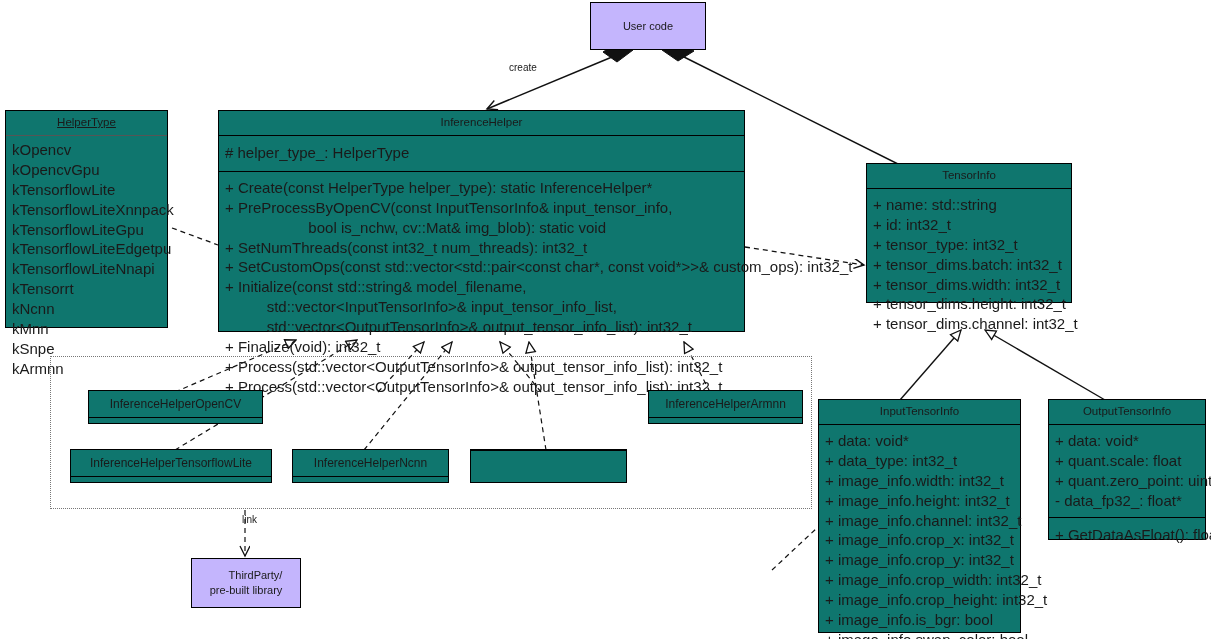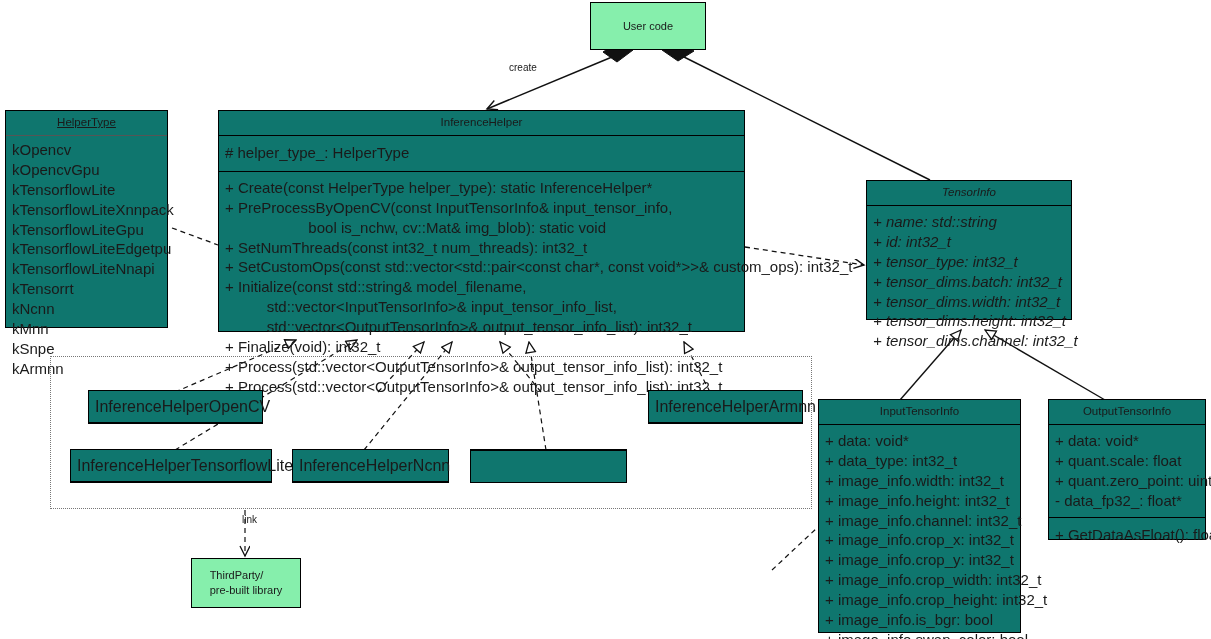--- a/index.html
+++ b/index.html
@@ -34,44 +34,44 @@
   .body{
     font-size:15px;
     line-height:1.33;
     padding:4px 6px 5px 6px;
     white-space:pre;
     color:#1a1a1a;
   }
   .emptybar{height:4px;border-top:1.4px solid #000;}
   .plain{
     position:absolute;
-    background:#86efac;
+    background:#c4b5fd;
     border:1.4px solid #000;
     box-sizing:border-box;
     display:flex;align-items:center;justify-content:center;
-    text-align:left;
+    text-align:right;
     font-size:11px;
     line-height:1.35;
     z-index:3;
   }
   .grouping{
     position:absolute;
     border:1.3px dotted #777;
     background:transparent;
     box-sizing:border-box;
     z-index:1;
   }
   .edgelabel{
     position:absolute;
     font-size:10px;
     color:#1a1a1a;
     z-index:4;
     background:transparent;
   }
-  .subbox .title{font-size:16px;padding:6px 6px;}
+  .subbox .title{font-size:12px;padding:6px 6px;}
 </style>
 </head>
 <body>
 
 <div id="stage">
 
   <svg class="wires" viewBox="0 0 1211 639" xmlns="http://www.w3.org/2000/svg">
     <defs>
       <marker id="openarrow" markerWidth="14" markerHeight="14" refX="11" refY="5" orient="auto" markerUnits="userSpaceOnUse">
         <path d="M1,0 L11,5 L1,10" fill="none" stroke="#111" stroke-width="1.4"></path>
@@ -174,21 +174,21 @@
 + SetNumThreads(const int32_t num_threads): int32_t
 + SetCustomOps(const std::vector&lt;std::pair&lt;const char*, const void*&gt;&gt;&amp; custom_ops): int32_t
 + Initialize(const std::string&amp; model_filename,
           std::vector&lt;InputTensorInfo&gt;&amp; input_tensor_info_list,
           std::vector&lt;OutputTensorInfo&gt;&amp; output_tensor_info_list): int32_t
 + Finalize(void): int32_t
 + Process(std::vector&lt;OutputTensorInfo&gt;&amp; output_tensor_info_list): int32_t
 + Process(std::vector&lt;OutputTensorInfo&gt;&amp; output_tensor_info_list): int32_t</div>
   </div>
 
-  <div class="umlbox" style="left:866px;top:180px;width:206px;height:140px;font-style:italic;">
+  <div class="umlbox" style="left:866px;top:163px;width:206px;height:140px;">
     <div class="title">TensorInfo</div>
     <div class="sep"></div>
     <div class="body" style="padding:6px 6px;">+ name: std::string
 + id: int32_t
 + tensor_type: int32_t
 + tensor_dims.batch: int32_t
 + tensor_dims.width: int32_t
 + tensor_dims.height: int32_t
 + tensor_dims.channel: int32_t</div>
   </div>

